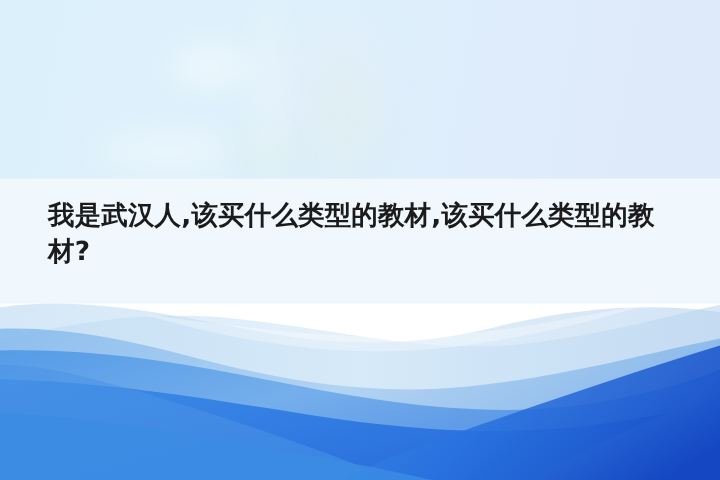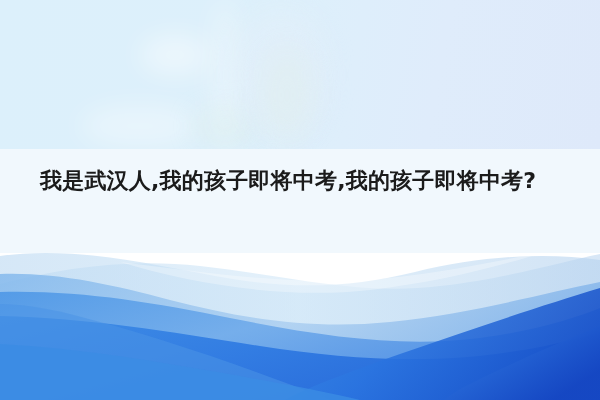--- a/index.html
+++ b/index.html
@@ -81,21 +81,21 @@
     <span class="top-blotch tb1"></span>
     <span class="top-blotch tb2"></span>
     <span class="top-blotch tb3"></span>
     <span class="top-blotch tb4"></span>
     <span class="top-blotch tb5"></span>
     <span class="top-blotch tb6"></span>
   </div>
 
   <div class="text-band"></div>
 
-  <h1 class="title">我是武汉人,我的孩子即将中考,我的孩子即将中考?</h1>
+  <h1 class="title">我是武汉人,该买什么类型的教材,该买什么类型的教材?</h1>
 
   <svg class="waves" viewBox="0 0 600 400" preserveAspectRatio="none">
     <defs>
       <linearGradient id="gA" x1="0" y1="0" x2="1" y2="0">
         <stop offset="0" stop-color="#bcd9f2"></stop>
         <stop offset="0.5" stop-color="#cde5f7"></stop>
         <stop offset="1" stop-color="#b7d3ef"></stop>
       </linearGradient>
       <linearGradient id="gB" x1="0" y1="0" x2="1" y2="0.4">
         <stop offset="0" stop-color="#7fb6ec"></stop>

